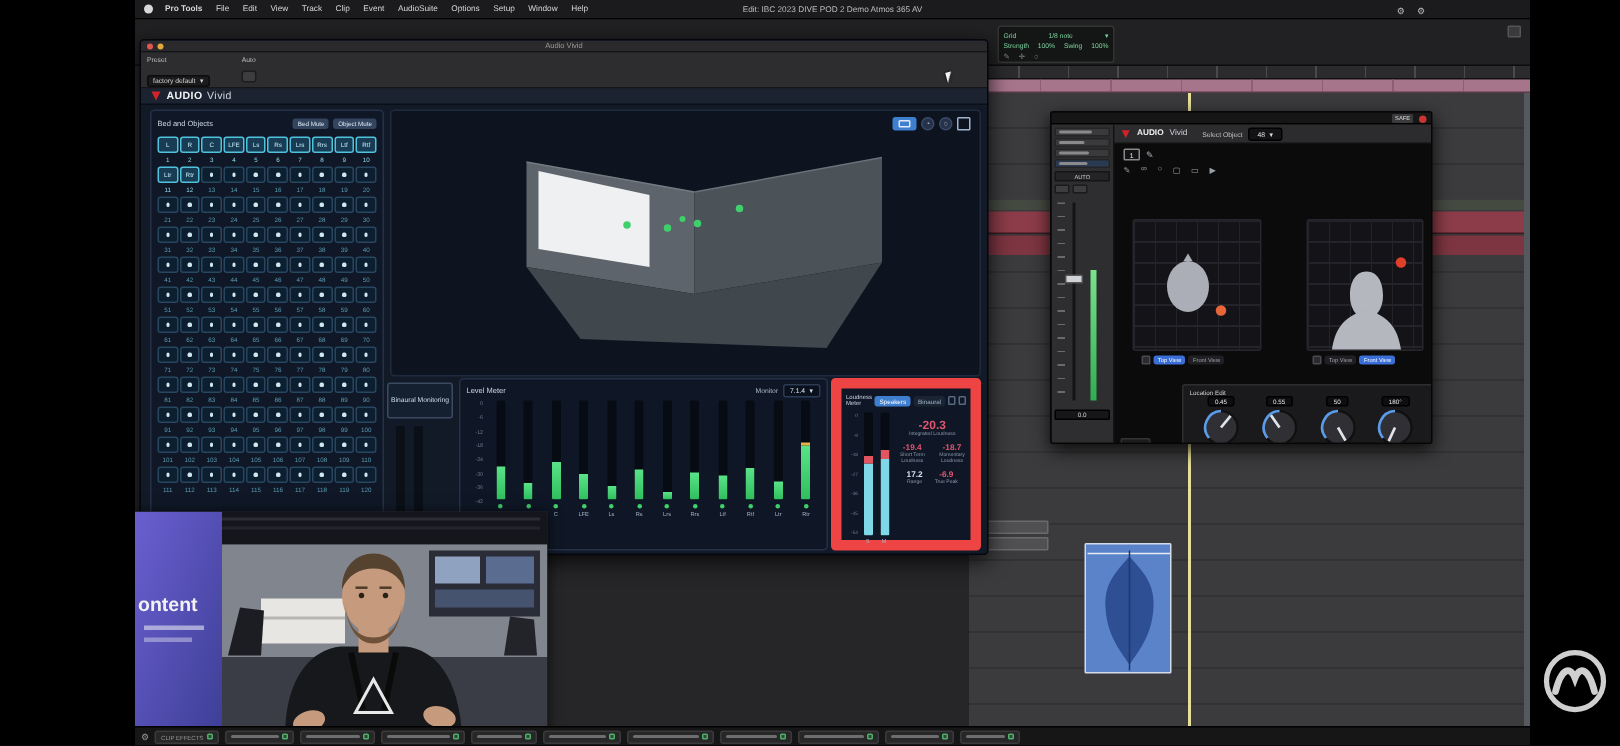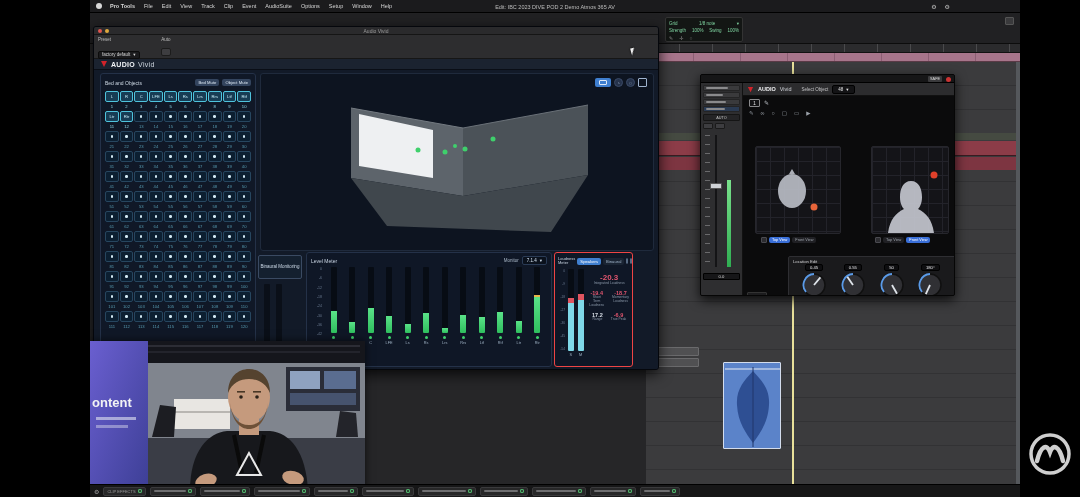--- a/index.html
+++ b/index.html
@@ -97,21 +97,21 @@
   .lp-scale{width:13px;display:flex;flex-direction:column;justify-content:space-between;padding:1px 2px 14px 0;}
   .lp-scale div{font-size:3.5px;color:#6a7a90;text-align:right;line-height:1;}
   .lp-meters{flex:1;display:flex;justify-content:space-between;padding:0 2px;}
   .lmcol{display:flex;flex-direction:column;align-items:center;width:15px;}
   .lmslot{position:relative;width:6px;height:66px;background:#070c14;border-radius:1px;overflow:hidden;}
   .lmfill{position:absolute;left:0;right:0;bottom:0;background:linear-gradient(180deg,#5ae288,#2fbf5e);}
   .lmpeak{position:absolute;left:0;right:0;height:2px;background:#e8b44a;}
   .lmled{width:3px;height:3px;border-radius:50%;background:#3fd06c;margin-top:3px;}
   .lmlab{font-size:3.8px;color:#9fb2c4;margin-top:2px;}
 
-  .loudpanel{position:absolute;left:460px;top:182px;width:79px;height:115px;background:#0f1726;border:1px solid #ef4444;border-radius:3px;padding:2px 3px;}
+  .loudpanel{position:absolute;left:460px;top:182px;width:100px;height:115px;background:#0f1726;border:7px solid #ef4444;border-radius:3px;padding:2px 3px;}
   .ld-head{display:flex;align-items:center;gap:2px;height:12px;}
   .ld-title{font-size:4px;line-height:1.1;color:#c8d4e2;width:22px;}
   .pill{border-radius:2px;font-size:4.2px;padding:1px 3px;}
   .pill.on{background:#3f7fd0;color:#fff;}
   .pill.off{background:#1a2433;color:#9fb3c8;}
   .ld-ico{width:6px;height:6px;border:1px solid #57releases;border:1px solid #576a82;border-radius:1px;}
   .ld-body{display:flex;margin-top:2px;}
   .ld-scale{width:9px;display:flex;flex-direction:column;justify-content:space-between;padding:1px 1px 10px 0;height:92px;}
   .ld-scale div{font-size:3.2px;color:#6a7a90;text-align:right;line-height:1;}
   .ldmcol{display:flex;flex-direction:column;align-items:center;width:11px;}

